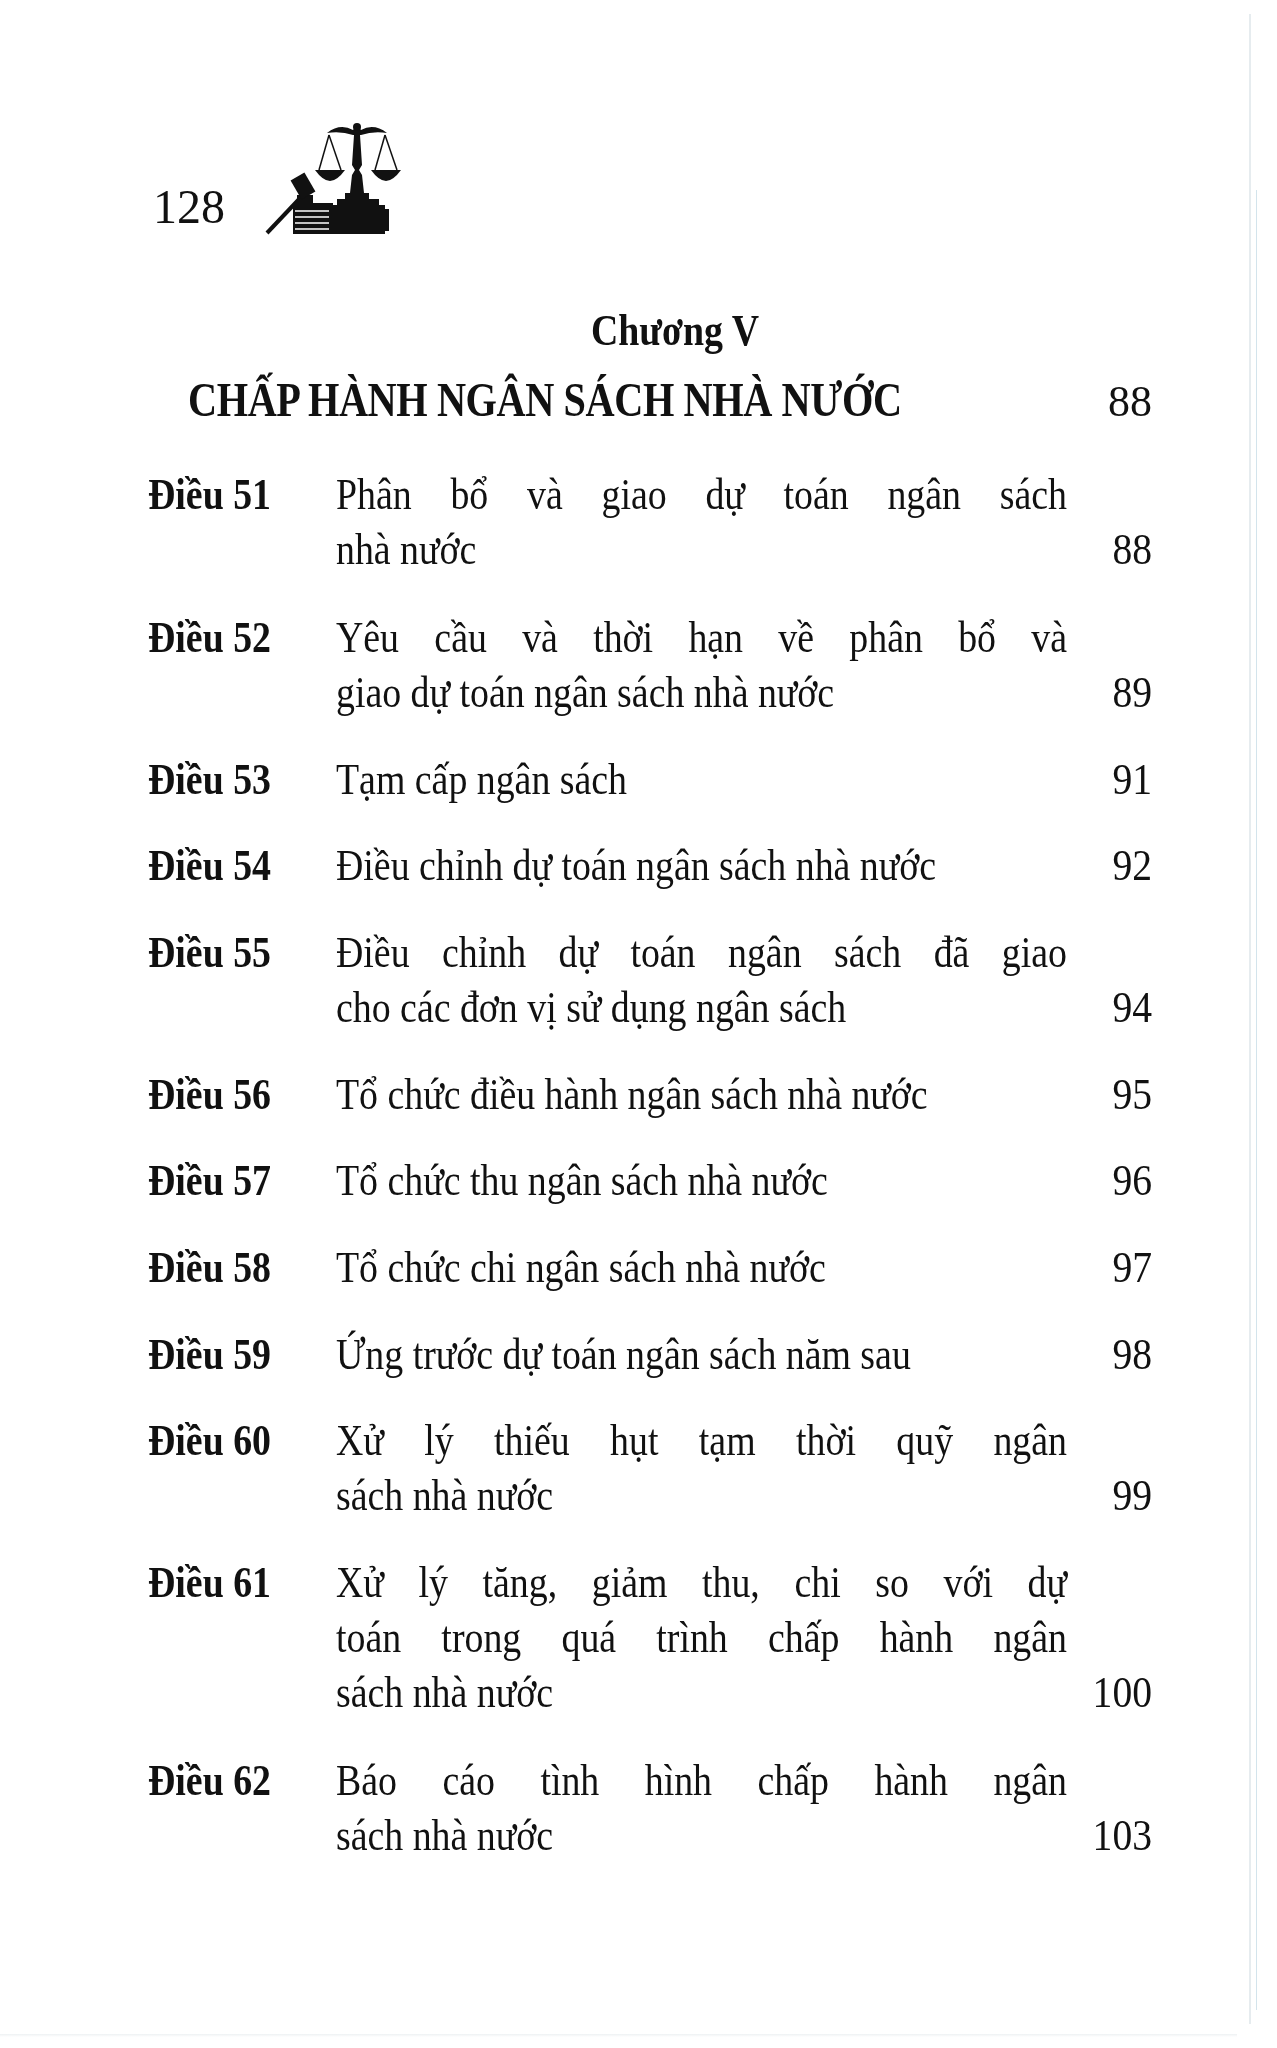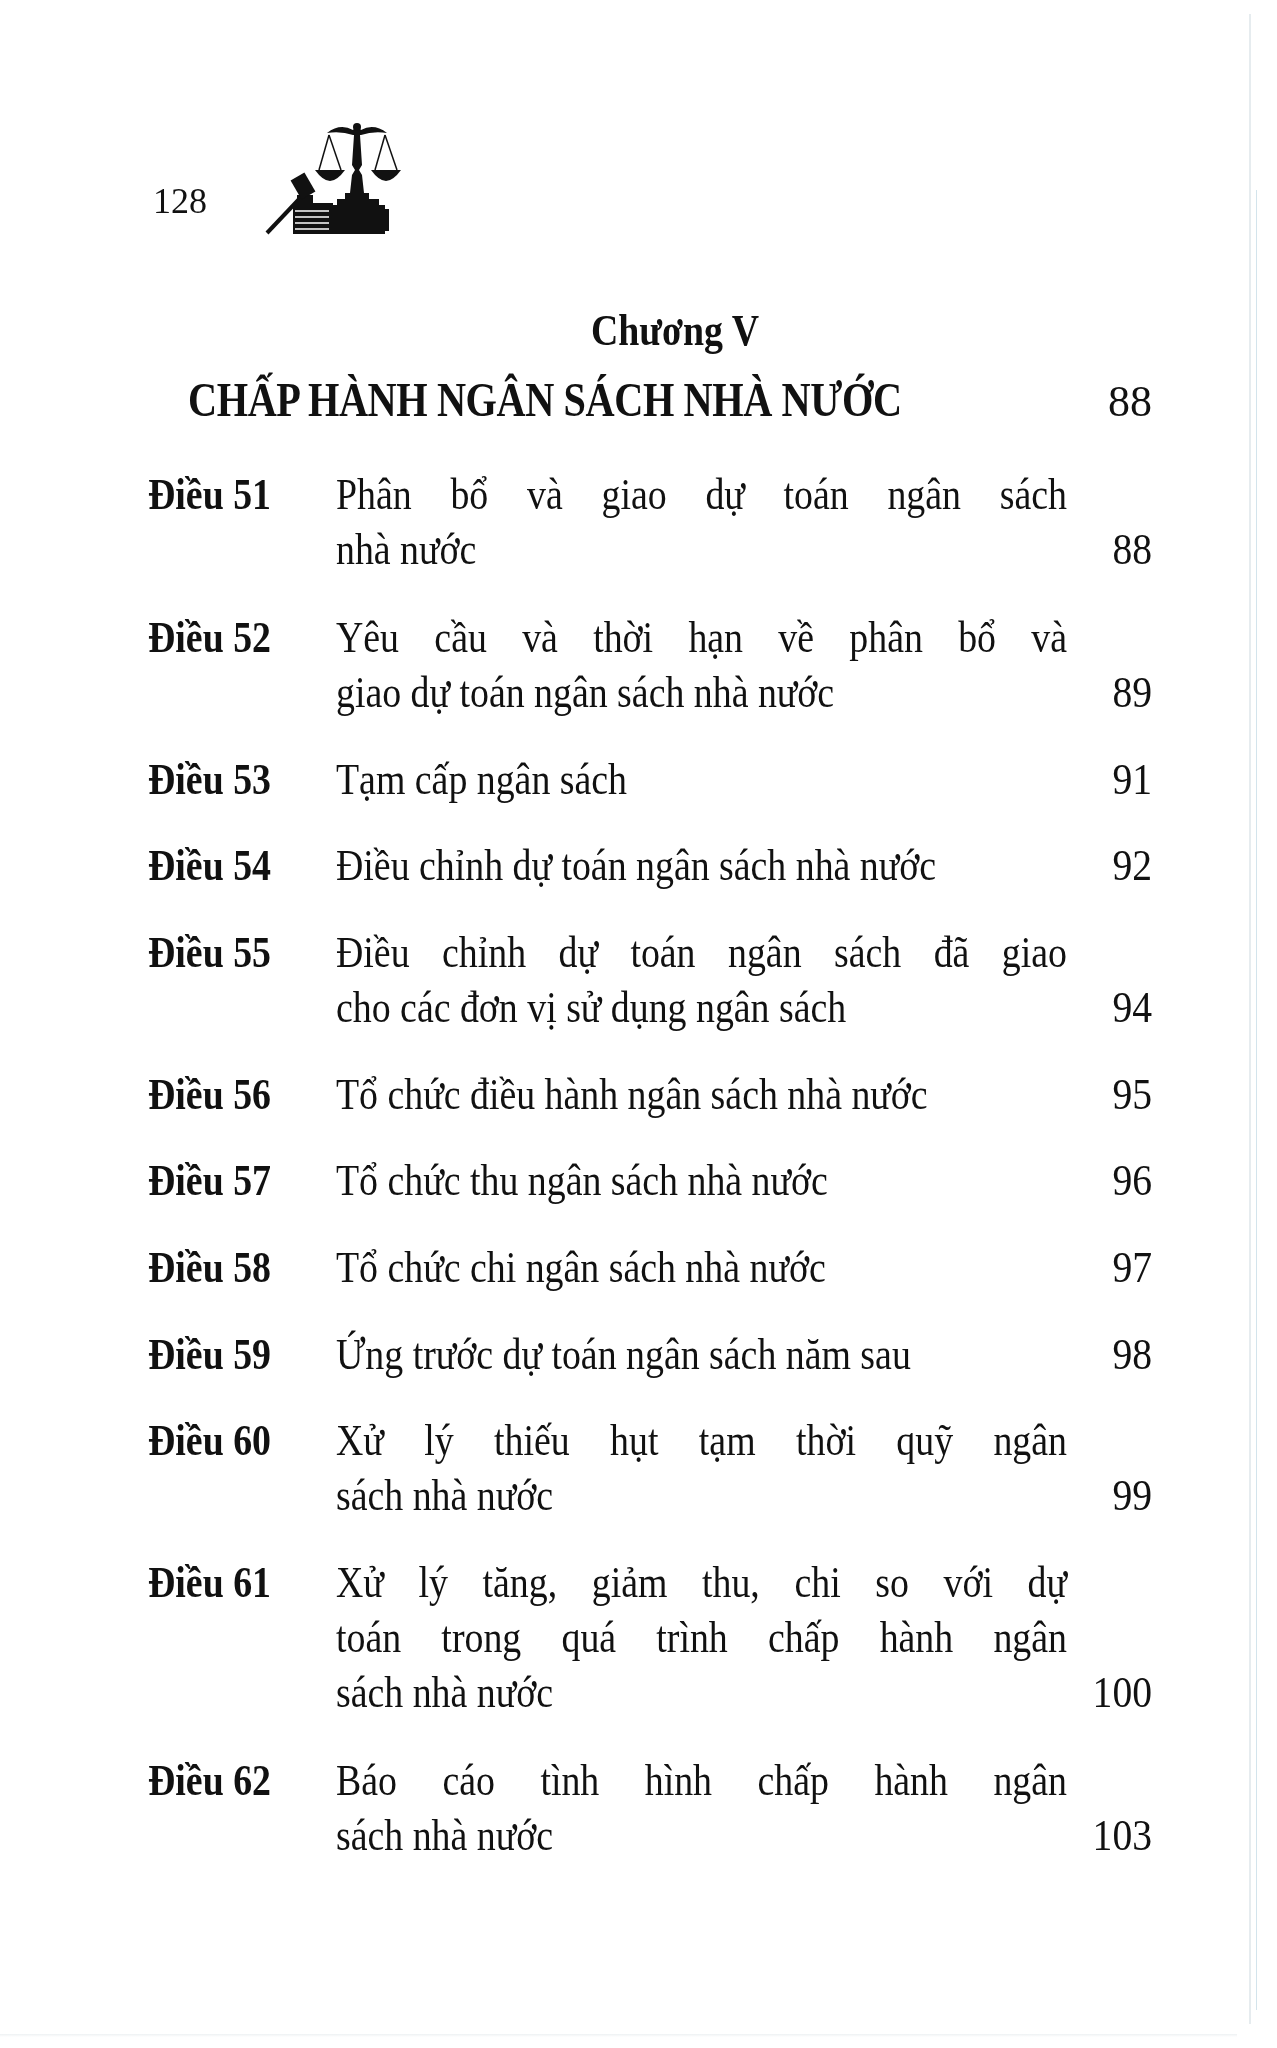--- a/index.html
+++ b/index.html
@@ -3,21 +3,21 @@
 <meta charset="utf-8">
 <style>
   html, body { margin:0; padding:0; }
   body {
     width:1277px; height:2048px; background:#ffffff; position:relative; overflow:hidden;
     font-family:"Liberation Serif", "DejaVu Serif", serif; color:#111;
   }
   .page-edge { position:absolute; top:14px; right:26px; width:2px; height:2010px; background:#e6ecef; }
   .page-edge2 { position:absolute; top:190px; right:20px; width:1px; height:1820px; background:#d3e4ec; }
   .bottom-shadow { position:absolute; left:0; right:40px; top:2034px; height:3px; background:linear-gradient(#eef1f3,#fff); }
-  .page-number { position:absolute; left:153px; top:183px; font-size:36px; line-height:1; }
+  .page-number { position:absolute; left:153px; top:183px; font-size:48px; line-height:1; }
   .logo { position:absolute; left:265px; top:115px; width:170px; height:120px; }
   .chapter { position:absolute; left:0; width:1350px; top:305px; text-align:center; font-weight:bold; font-size:44px; transform:scaleX(0.86); transform-origin:675px 0; }
   .chapter-title-row { position:absolute; left:188px; top:372px; width:964px; height:60px; }
   .chapter-title { position:absolute; left:0; top:0; font-weight:bold; font-size:48px; letter-spacing:-0.5px; white-space:nowrap; transform:scaleX(0.84); transform-origin:0 0; }
   .chapter-page { position:absolute; right:0; top:4px; font-size:44px; }
   .toc-row { position:absolute; left:148px; width:1004px; }
   .toc-label { position:absolute; left:0; top:0; font-weight:bold; font-size:44px; line-height:55px; white-space:nowrap; transform:scaleX(0.86); transform-origin:0 0; }
   .toc-text { position:absolute; left:188px; top:0; width:730px; font-size:44px; line-height:55px; text-align:justify; text-align-last:left; transform:scaleX(0.86); transform-origin:0 0; width:850px; }
   .toc-page { position:absolute; right:0; font-size:44px; line-height:55px; transform:scaleX(0.9); transform-origin:100% 0; }
 </style>

